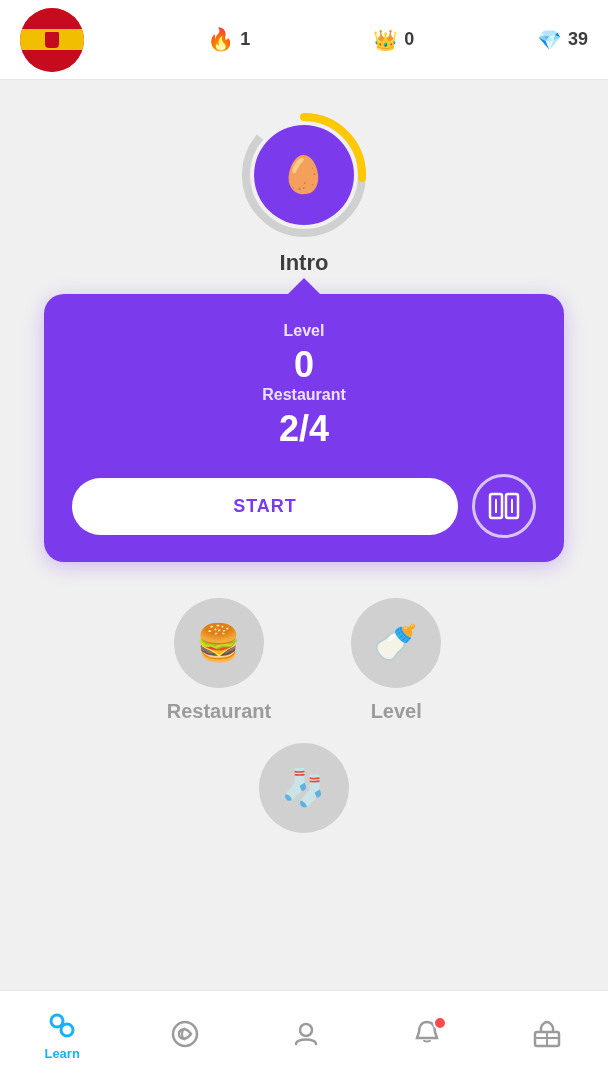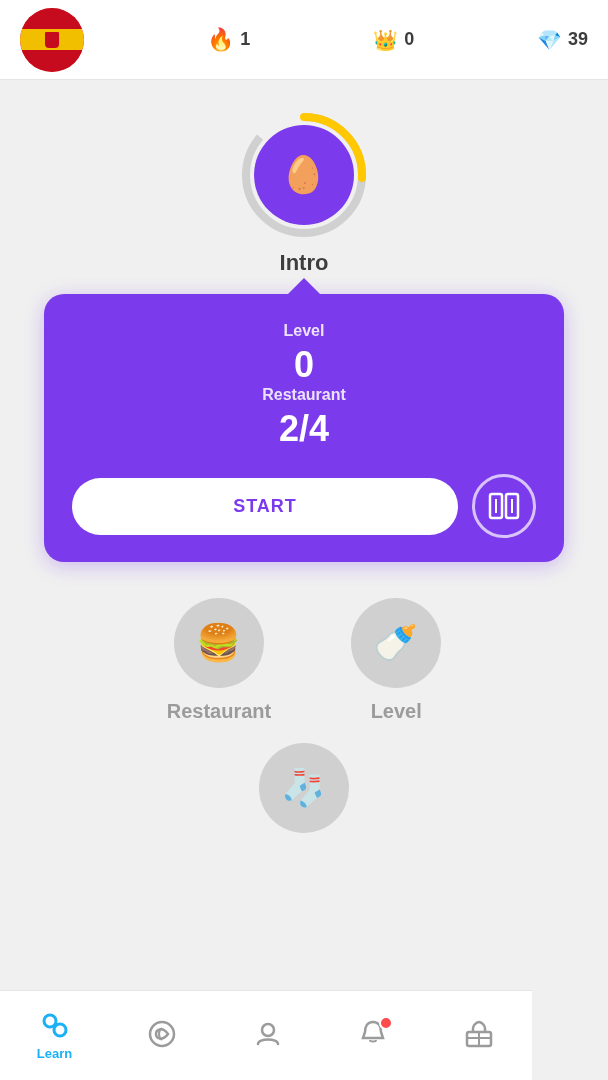--- a/index.html
+++ b/index.html
@@ -231,21 +231,21 @@
       flex-direction: column;
       align-items: center;
       gap: 12px;
       margin-top: 20px;
     }
 
     
     .bottom-nav {
       position: absolute;
       bottom: 0;
-      width: 532px;
+      width: 608px;
       height: 90px;
       background: #fff;
       border-top: 1px solid #e5e5e5;
       display: flex;
       align-items: center;
       justify-content: space-around;
     }
     .nav-item {
       display: flex;
       flex-direction: column;

